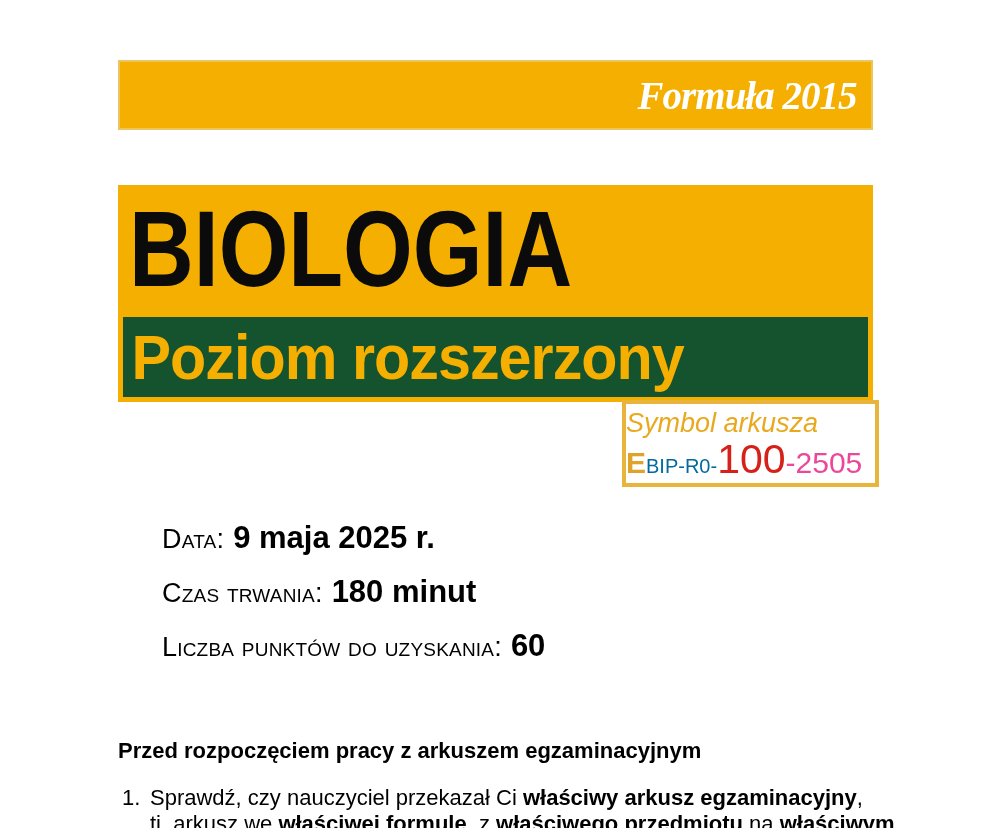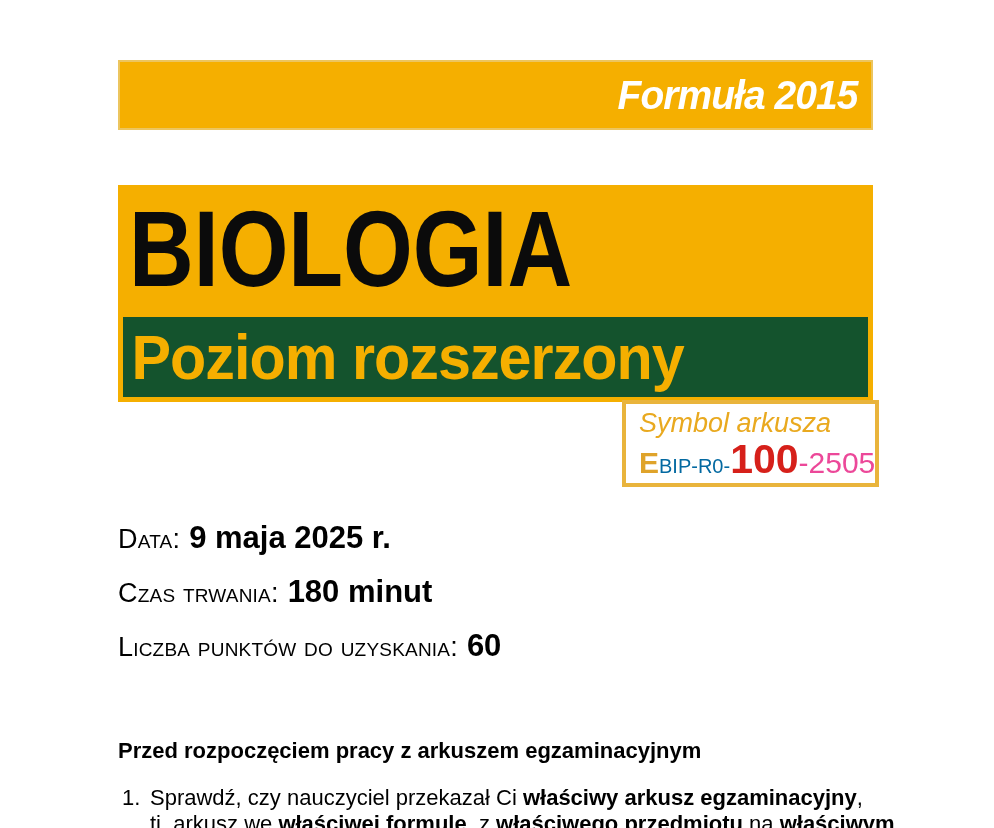--- a/index.html
+++ b/index.html
@@ -14,21 +14,21 @@
     background:#F5AF00; border:2px solid #ECC55F; box-sizing:border-box; display:flex;
   }
   .exam-name-box {
     width:398px; height:100%; background:#ffffff; border:2px solid #E9C35C;
     box-sizing:border-box; display:flex; align-items:center; justify-content:center;
   }
   .exam-name {
     font-weight:bold; font-size:43px; white-space:nowrap; letter-spacing:-1px;
     transform:scaleX(.92);
   }
-  .formula-area { flex:1; display:flex; align-items:center; justify-content:flex-end; padding-right:14px; }
+  .formula-area { flex:1; display:flex; align-items:center; justify-content:flex-end; padding-right:14px;font-family:Liberation Serif, serif; }
   .formula-label {
     color:#ffffff; font-weight:bold; font-style:italic; font-size:41px;
     white-space:nowrap; letter-spacing:-1px; transform:scaleX(.95); transform-origin:right center;
   }
 
   
   .title-block {
     position:absolute; left:118px; top:185px; width:755px; height:217px;
     background:#F5AF00;
   }
@@ -43,32 +43,31 @@
   }
   .level-label {
     color:#F5AF00; font-weight:bold; font-size:63px; padding-left:9px;
     white-space:nowrap; letter-spacing:-1px; transform:scaleX(.94); transform-origin:left center;
   }
 
   
   .symbol-box {
     position:absolute; left:622px; top:400px; width:257px; height:87px;
     background:#ffffff; border:4px solid #E9B43C; box-sizing:border-box;
-    padding-left:13px;
   }
   .symbol-label { margin-top:4px; font-style:italic; font-size:27px; color:#E9A91F; white-space:nowrap; }
   .symbol-code { margin-top:0; white-space:nowrap; line-height:40px; }
   .code-e      { color:#DFA32A; font-weight:bold; font-size:30px; }
   .code-mid    { color:#0369a1; font-size:20px;text-align:center; }
-  .code-red    { color:#D6201A; font-weight:bold; font-size:41px; }
+  .code-red    { color:#D6201A; font-weight:normal; font-size:41px; }
   .code-suffix { color:#ec4899; font-size:30px; }
 
   
   .details { position:absolute; left:118px; top:520px; }
-  .detail-row { margin-bottom:13px; white-space:nowrap; line-height:36px; }
+  .detail-row { margin-bottom:13px; white-space:nowrap; line-height:36px;margin-left:44px; }
   .detail-label { font-variant:small-caps; font-size:27px; letter-spacing:.2px; }
   .detail-value { font-weight:bold; font-size:31px; margin-left:9px; }
 
   
   .instructions { position:absolute; left:118px; top:738px; width:745px; }
   .instr-heading { font-weight:bold; font-size:22px; }
   .instr-item { display:flex; margin-top:21px; }
   .instr-num { flex:none; width:32px; font-size:22px; padding-left:4px; box-sizing:border-box; }
   .instr-text { font-size:22px; }
   .instr-text .iline { line-height:26px; white-space:nowrap; }

